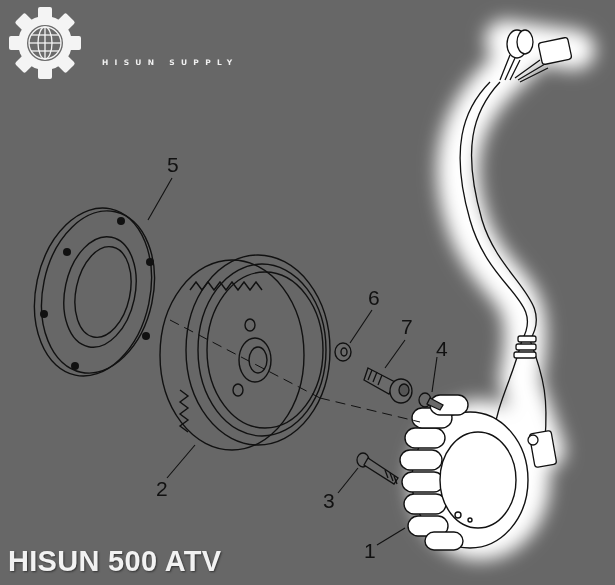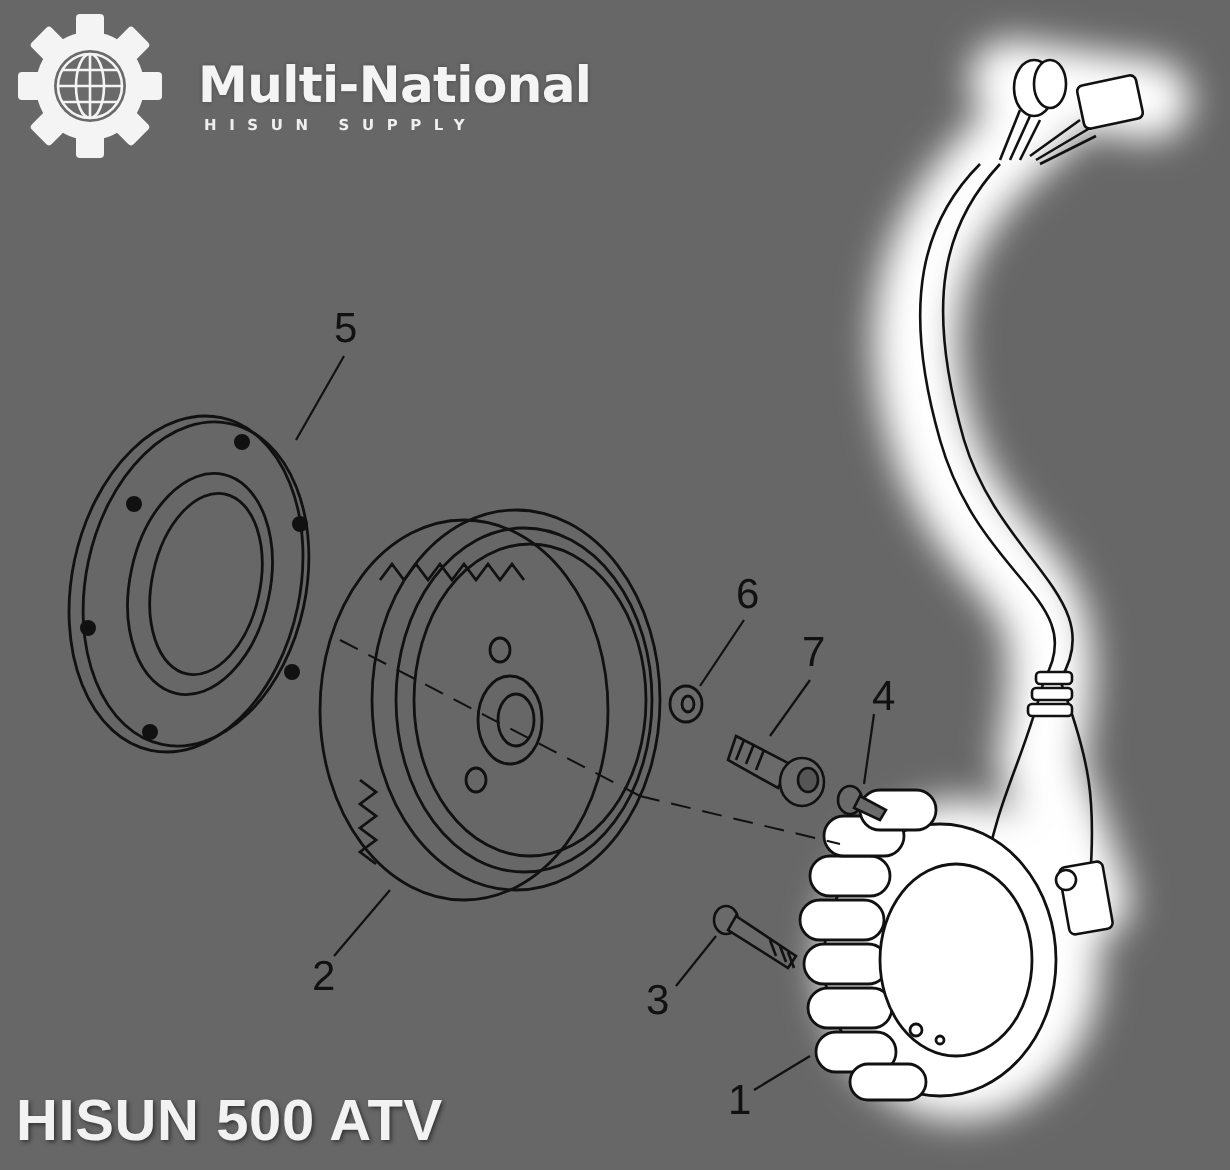--- a/index.html
+++ b/index.html
@@ -172,21 +172,20 @@
         <ellipse rx="7" ry="16"></ellipse>
         <line x1="0" y1="-16" x2="0" y2="16"></line>
         <line x1="-16" y1="0" x2="16" y2="0"></line>
         <line x1="-14" y1="-8" x2="14" y2="-8"></line>
         <line x1="-14" y1="8" x2="14" y2="8"></line>
       </g>
     </g>
   </svg>
 
   <div class="logo">
-    <span class="logo-name">Multi-National</span>
     <span class="logo-tag">HISUN SUPPLY</span>
   </div>
 
   <span class="callout" style="left:167px; top:154px;">5</span>
   <span class="callout" style="left:368px; top:287px;">6</span>
   <span class="callout" style="left:401px; top:316px;">7</span>
   <span class="callout" style="left:436px; top:338px;">4</span>
   <span class="callout" style="left:156px; top:478px;">2</span>
   <span class="callout" style="left:323px; top:490px;">3</span>
   <span class="callout" style="left:364px; top:540px;">1</span>

